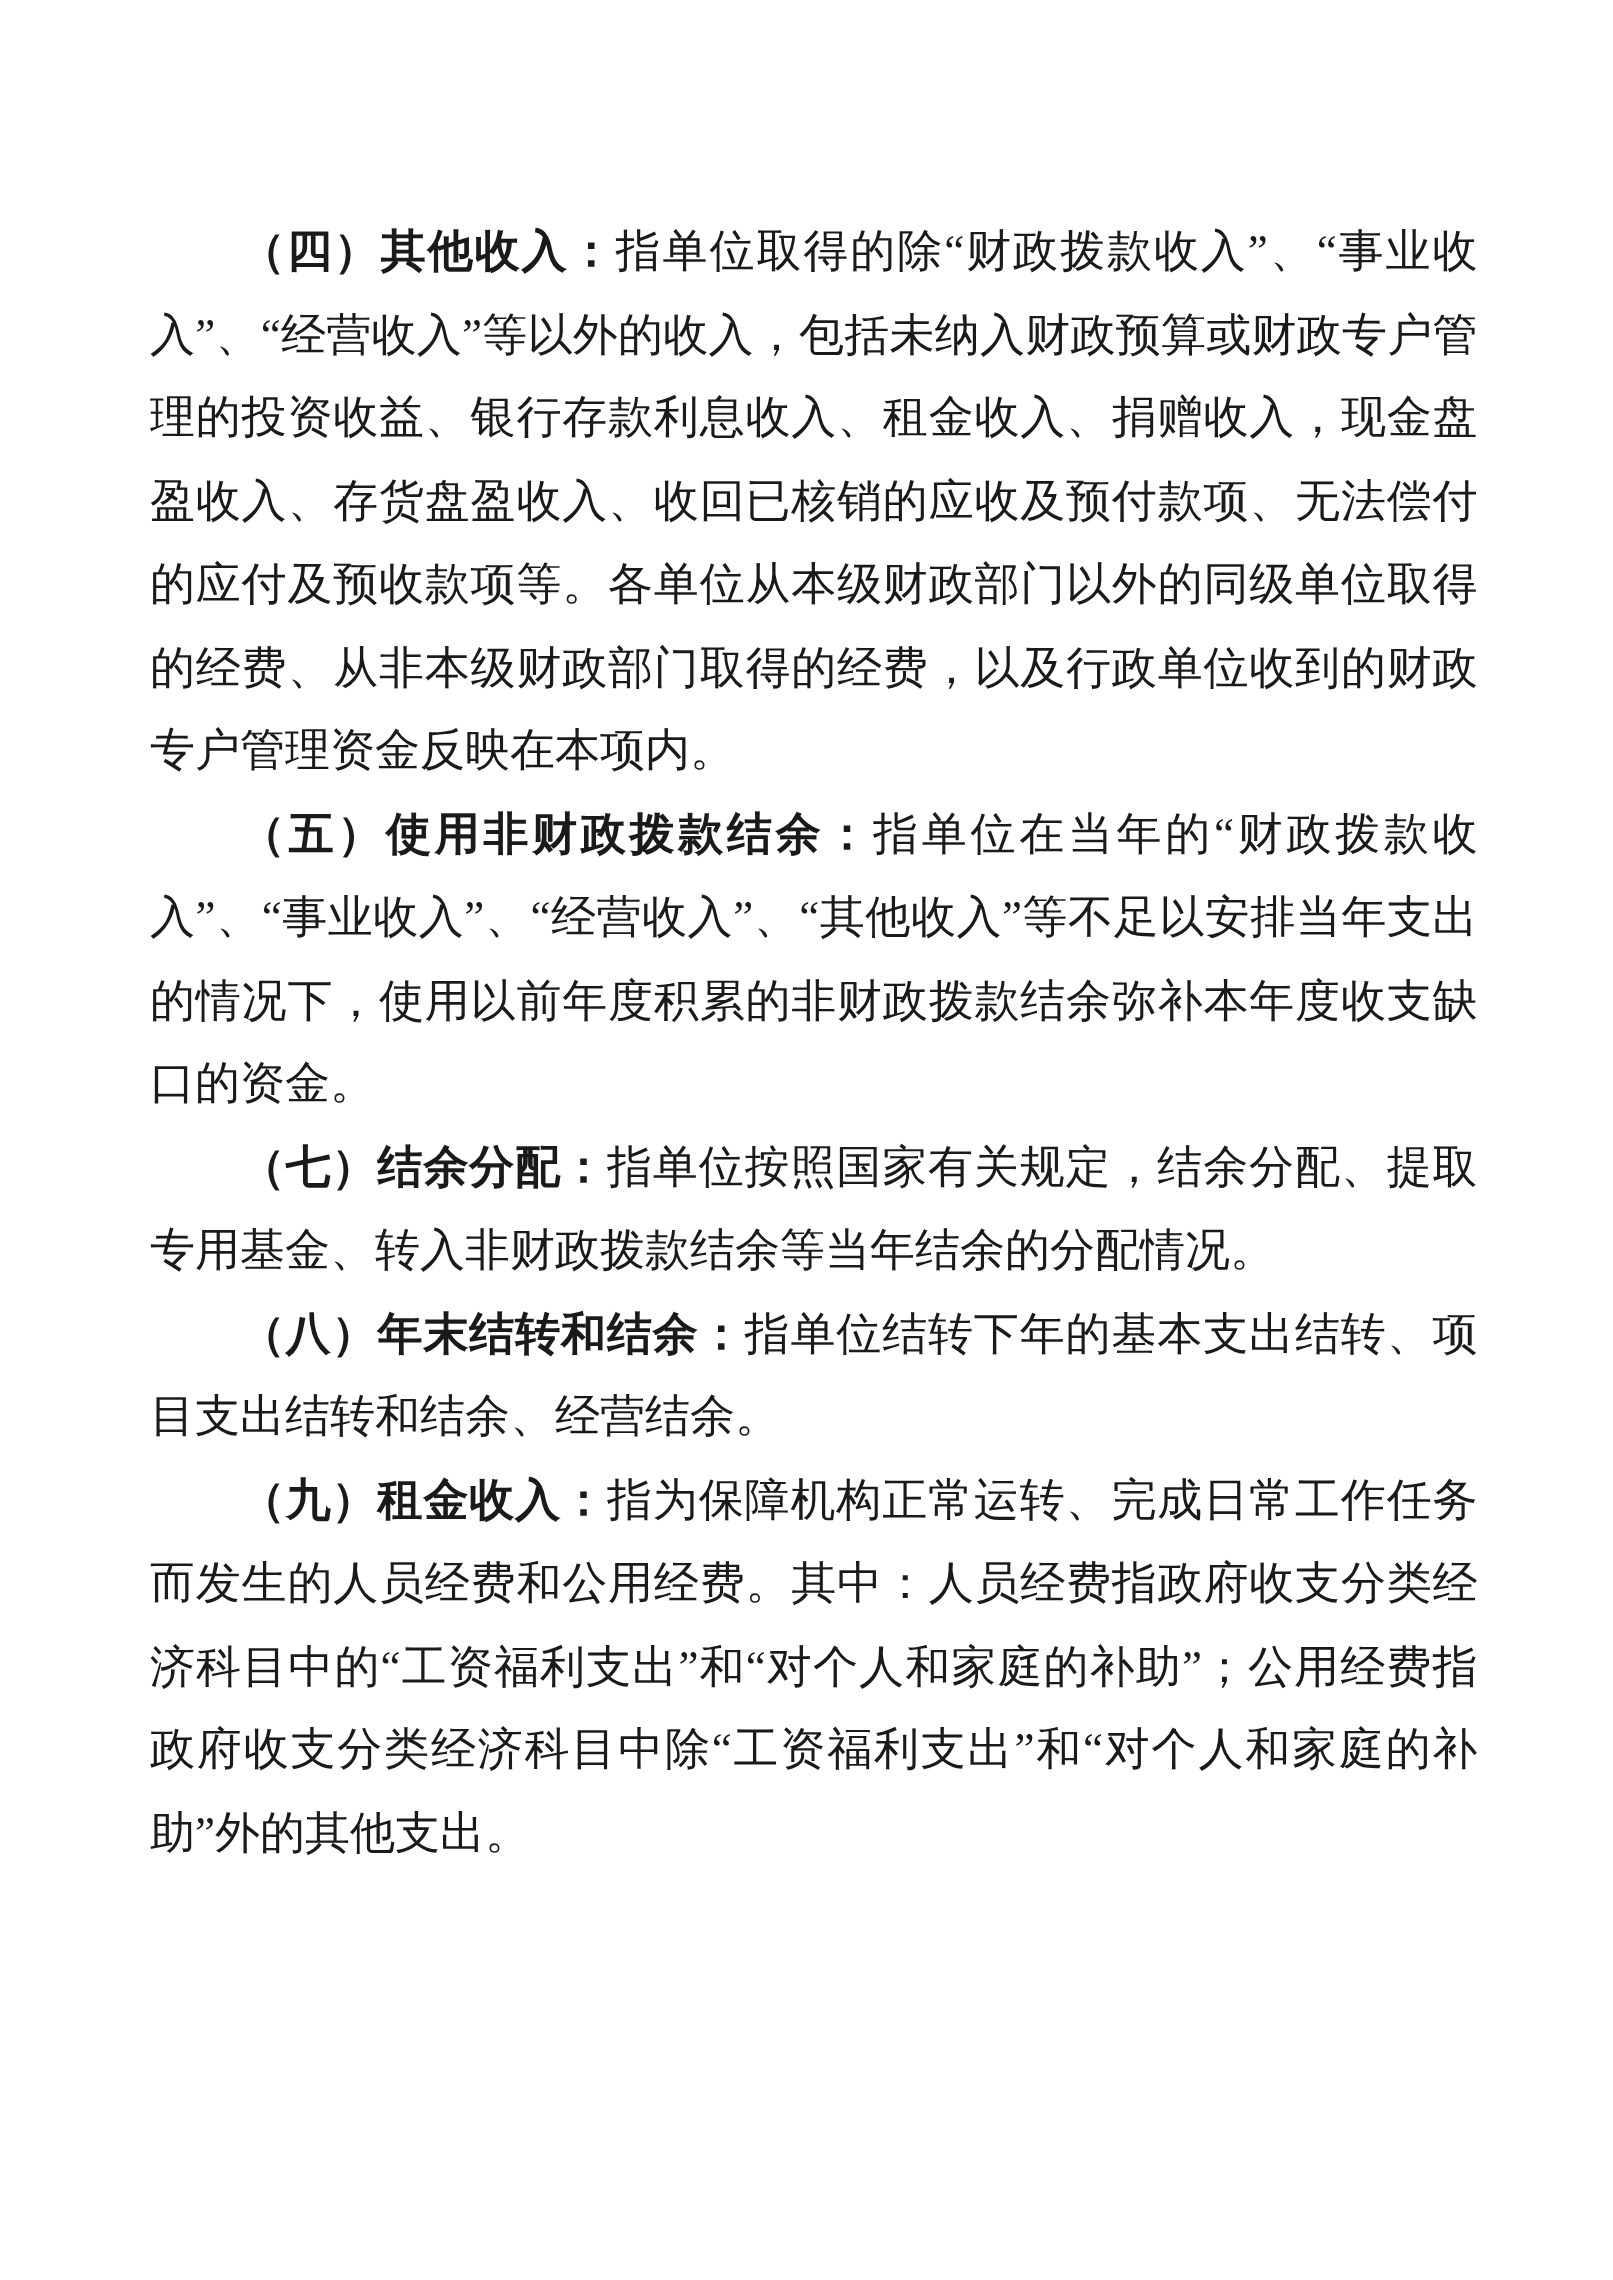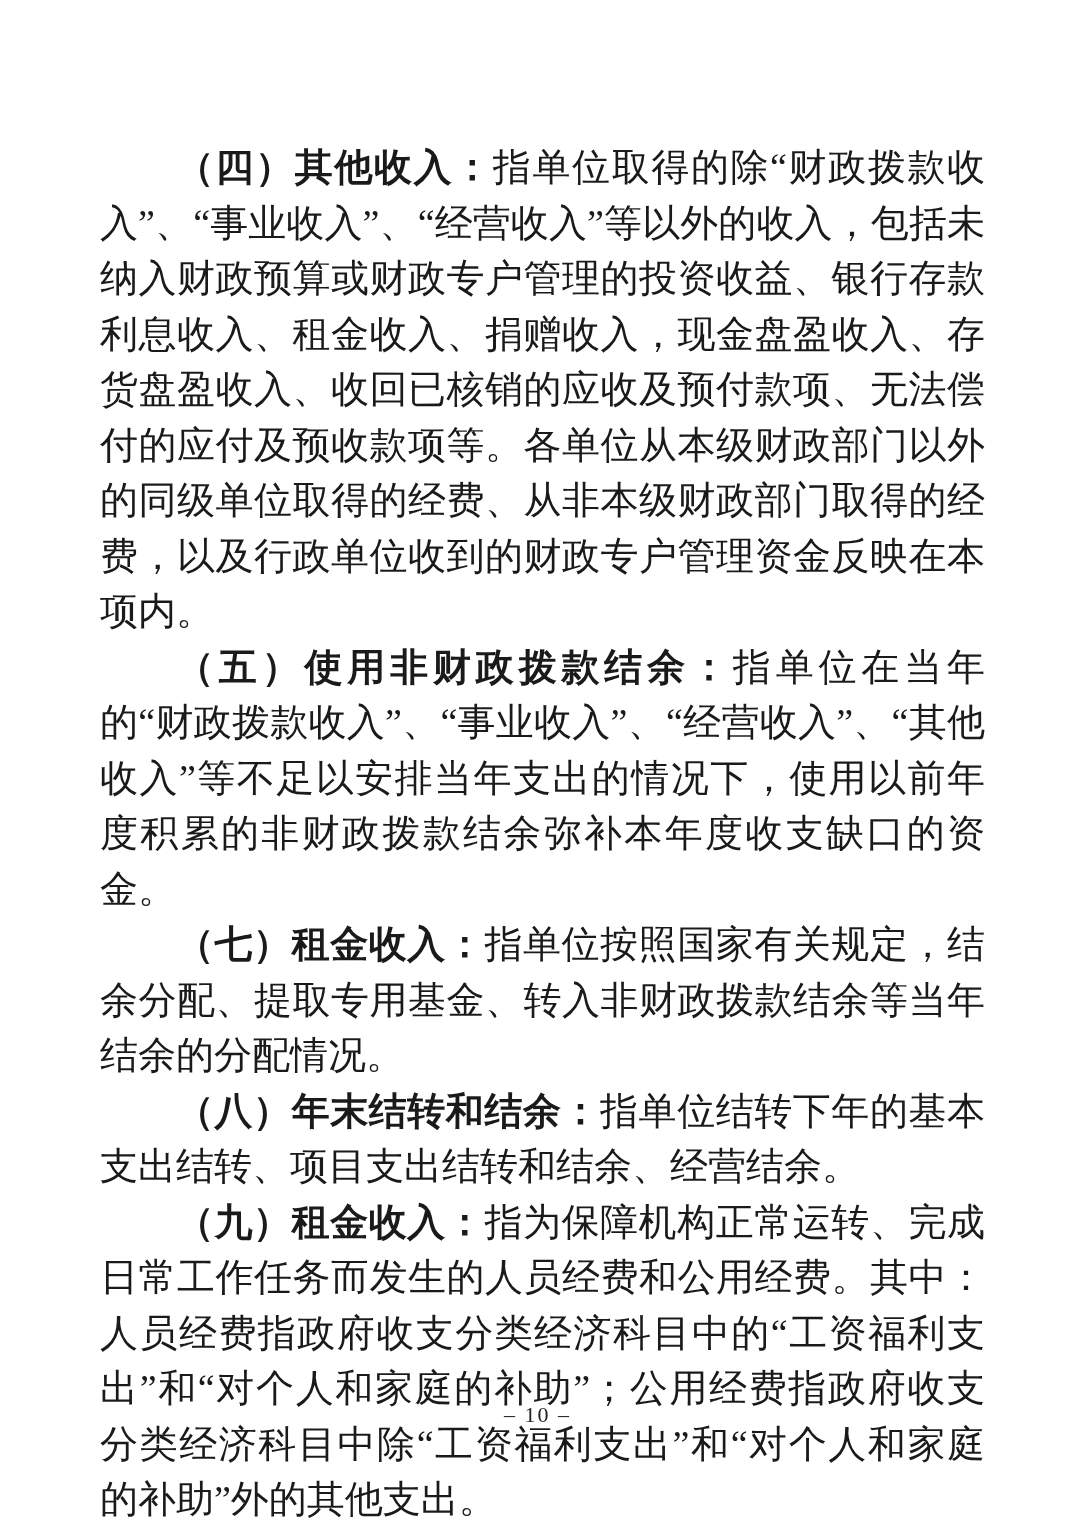--- a/index.html
+++ b/index.html
@@ -17,21 +17,21 @@
     color: #1a1a1a;
   }
   .content {
     position: absolute;
     left: 100px;
     top: 140px;
     width: 885px;
   }
   .para {
     margin: 0;
-    font-size: 38px;
+    font-size: 30px;
     line-height: 55.5px;
     text-align: justify;
     text-justify: inter-ideograph;
     text-indent: 2em;
     word-break: break-all;
     color: #1a1a1a;
   }
   .para .lead {
     font-weight: bold;
   }
@@ -51,22 +51,21 @@
 <body>
 
 <div class="page">
   <div class="content">
 
     <p class="para"><span class="lead">（四）其他收入：</span><span>指单位取得的除“财政拨款收入”、“事业收入”、“经营收入”等以外的收入，包括未纳入财政预算或财政专户管理的投资收益、银行存款利息收入、租金收入、捐赠收入，现金盘盈收入、存货盘盈收入、收回已核销的应收及预付款项、无法偿付的应付及预收款项等。各单位从本级财政部门以外的同级单位取得的经费、从非本级财政部门取得的经费，以及行政单位收到的财政专户管理资金反映在本项内。</span></p>
 
     <p class="para"><span class="lead">（五）使用非财政拨款结余：</span><span>指单位在当年的“财政拨款收入”、“事业收入”、“经营收入”、“其他收入”等不足以安排当年支出的情况下，使用以前年度积累的非财政拨款结余弥补本年度收支缺口的资金。</span></p>
 
 
-    <p class="para"><span class="lead">（七）租金收入：</span><span>指单位按照国家有关规定，结余分配、提取专用基金、转入非财政拨款结余等当年结余的分配情况。</span></p>
+    <p class="para"><span class="lead">（七）结余分配：</span><span>指单位按照国家有关规定，结余分配、提取专用基金、转入非财政拨款结余等当年结余的分配情况。</span></p>
 
     <p class="para"><span class="lead">（八）年末结转和结余：</span><span>指单位结转下年的基本支出结转、项目支出结转和结余、经营结余。</span></p>
 
     <p class="para"><span class="lead">（九）租金收入：</span><span>指为保障机构正常运转、完成日常工作任务而发生的人员经费和公用经费。其中：人员经费指政府收支分类经济科目中的“工资福利支出”和“对个人和家庭的补助”；公用经费指政府收支分类经济科目中除“工资福利支出”和“对个人和家庭的补助”外的其他支出。</span></p>
 
   </div>
 
-  <div class="page-footer">– 10 –</div>
 </div>
 
 </body></html>

